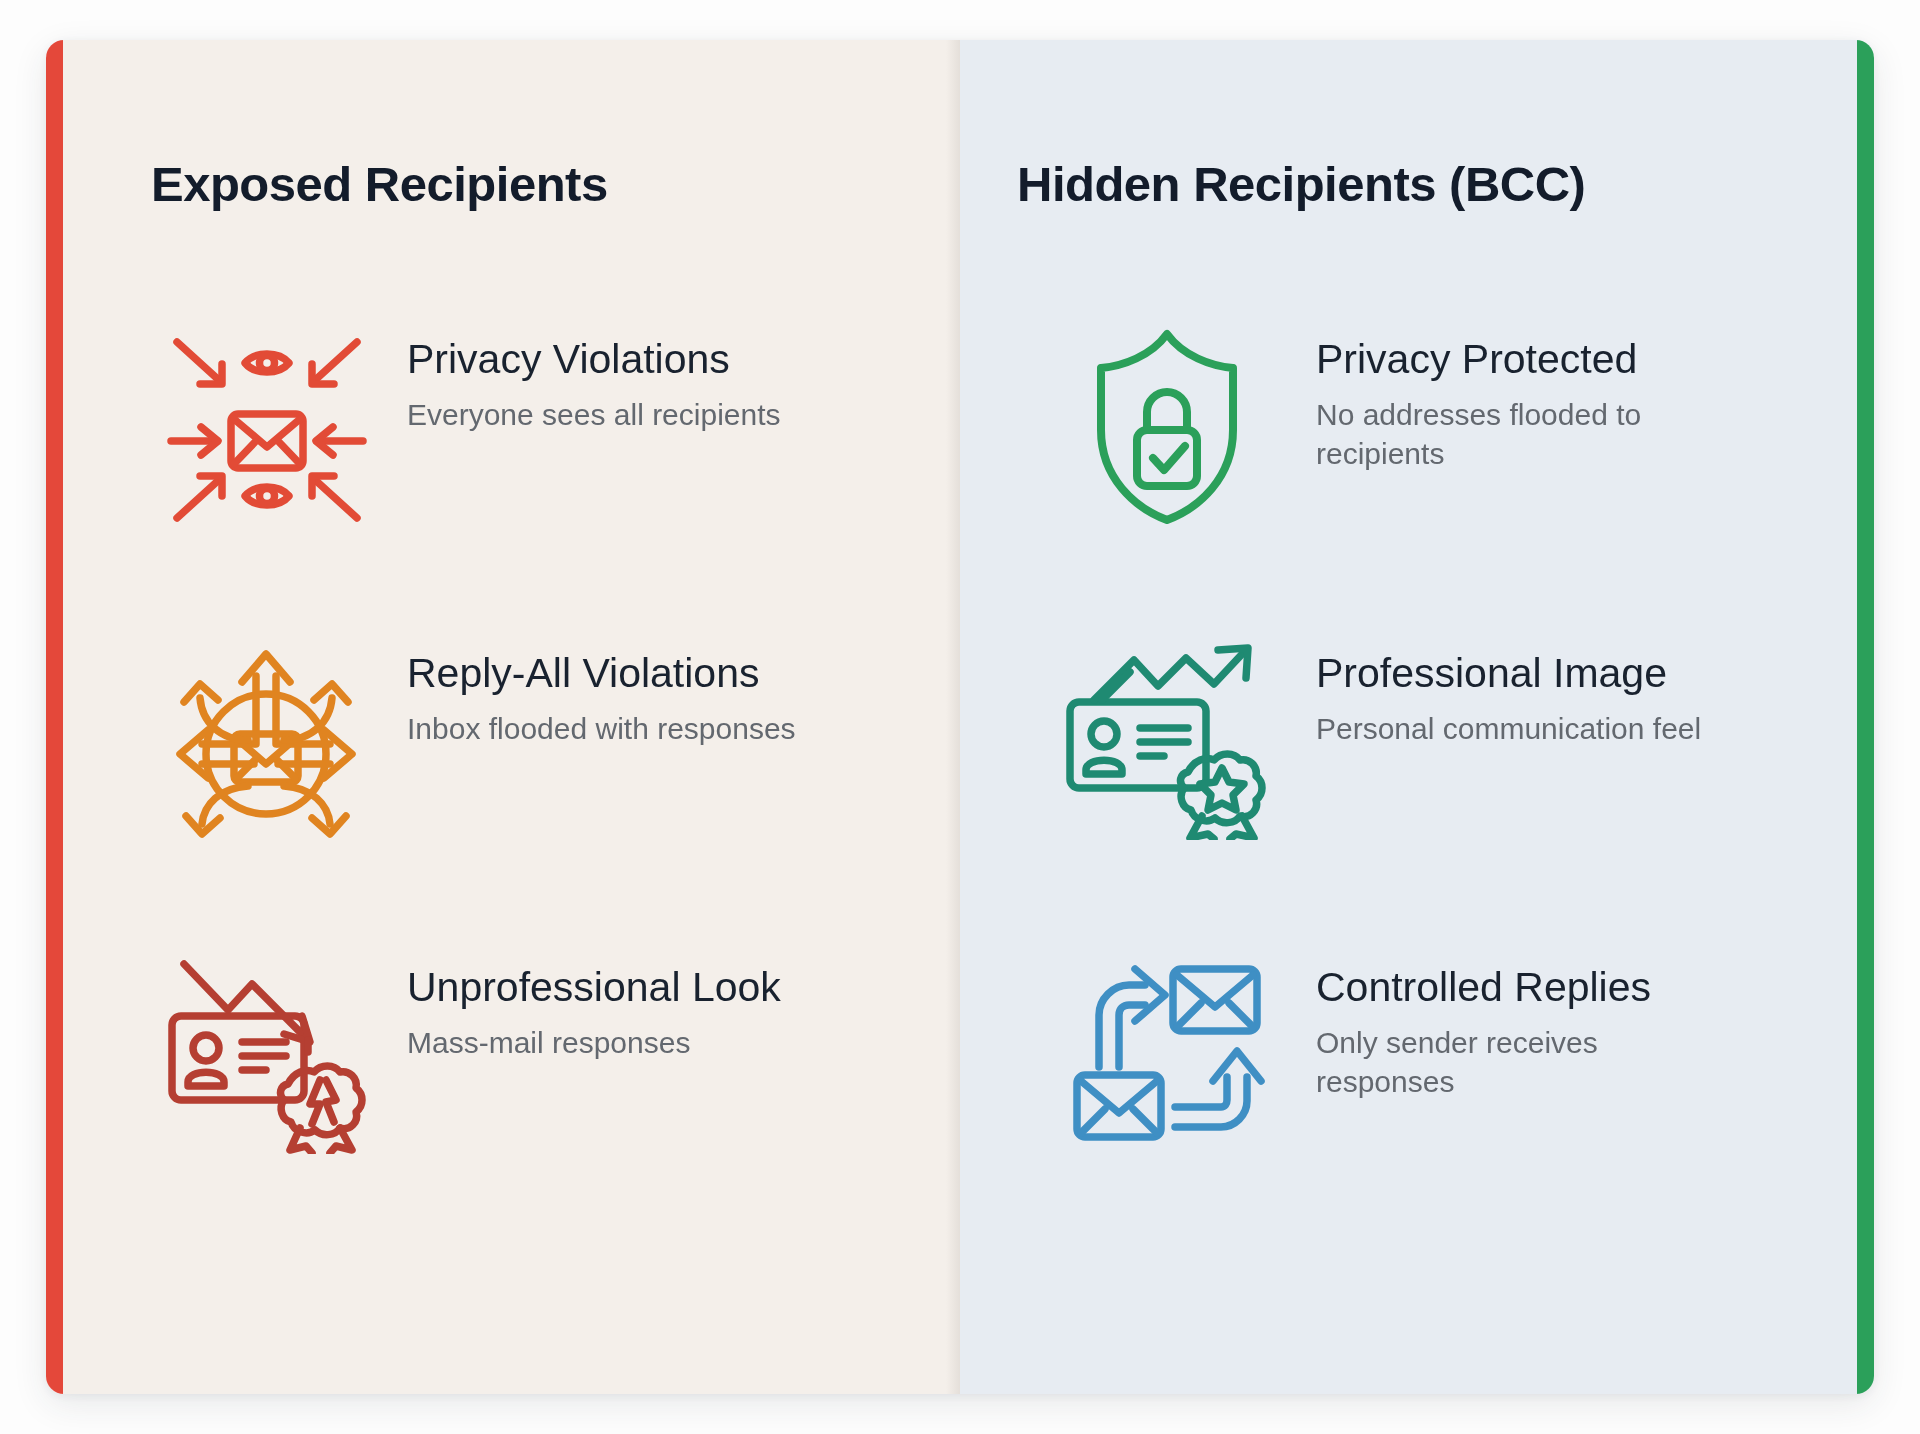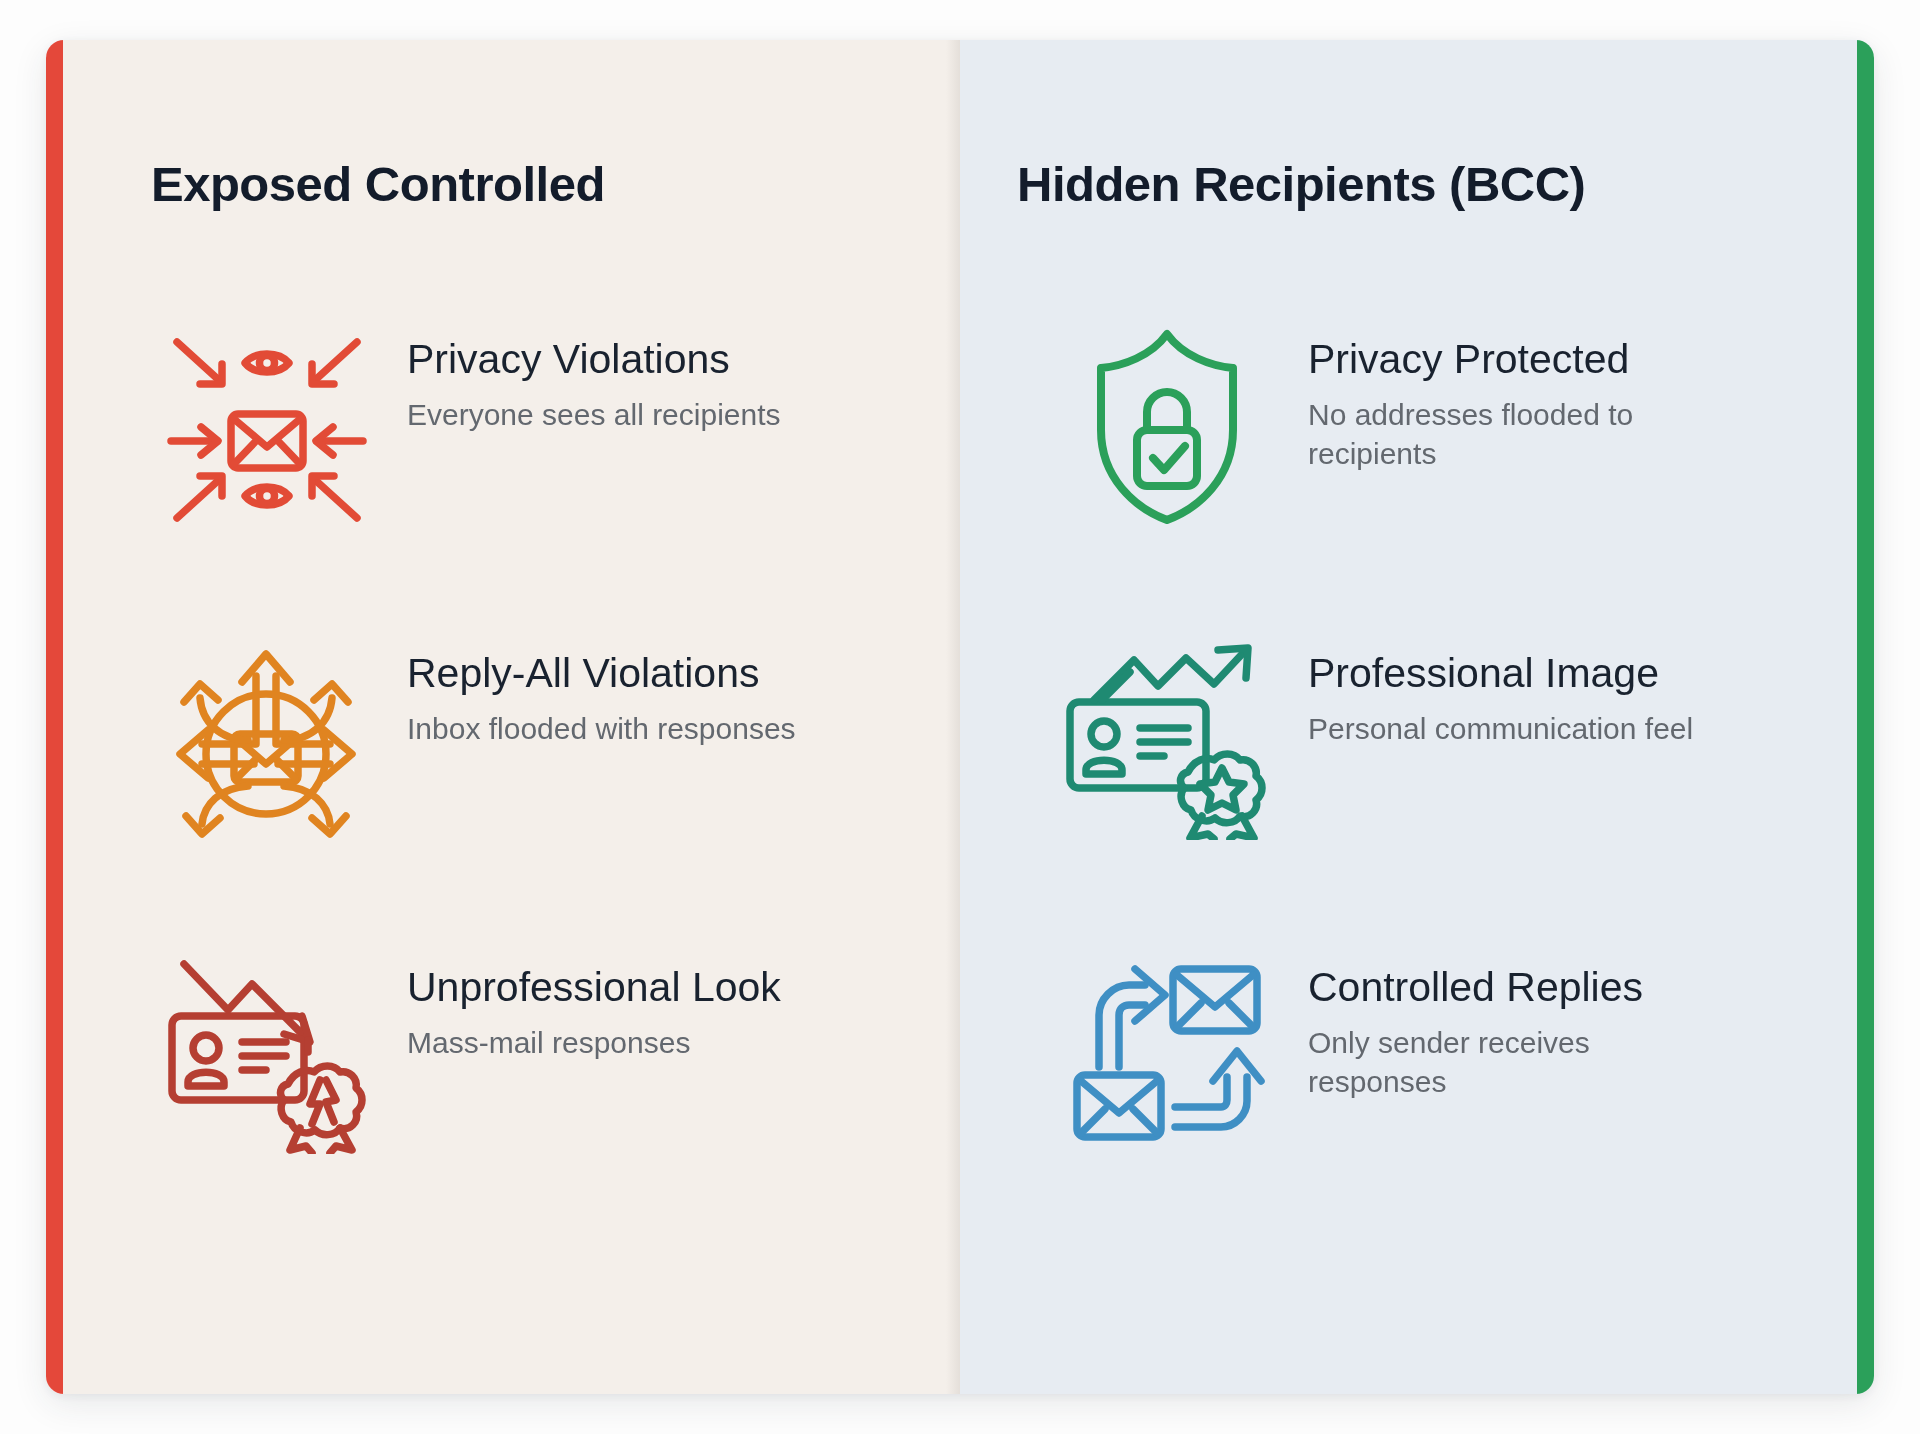--- a/index.html
+++ b/index.html
@@ -50,21 +50,21 @@
   .panel-left .panel-title{padding-left:88px;}
   .panel-right .panel-title{padding-left:57px;}
 
   .items{margin-top:96px;}
   .item{
     display:flex;
     align-items:flex-start;
     margin-bottom:78px;
   }
   .panel-left .item{padding-left:78px;}
-  .panel-right .item{padding-left:82px;}
+  .panel-right .item{padding-left:82px;gap:8px;}
 
   .icon-wrap{
     flex:0 0 250px;
     width:250px;height:236px;
     display:flex;align-items:center;justify-content:center;
   }
   .icon-wrap svg{display:block;}
 
   .item-text{padding-top:28px;margin-left:16px;}
   .item-title{
@@ -85,21 +85,21 @@
 </style>
 </head>
 <body>
 
 <div class="stage">
   <div class="card">
 
     <div class="accent accent-left"></div>
 
     <div class="panel panel-left">
-      <h2 class="panel-title">Exposed Controlled</h2>
+      <h2 class="panel-title">Exposed Recipients</h2>
 
       <div class="items">
 
         <div class="item">
           <div class="icon-wrap">
             <svg width="210" height="200" viewBox="0 0 210 200" fill="none" stroke="#e24b36" stroke-width="7.5" stroke-linecap="round" stroke-linejoin="round">
 
               <rect x="70" y="88" width="72" height="54" rx="7"></rect>
               <path d="M73 93 L106 121 L139 93"></path>
               <path d="M73 138 L94 116"></path>

